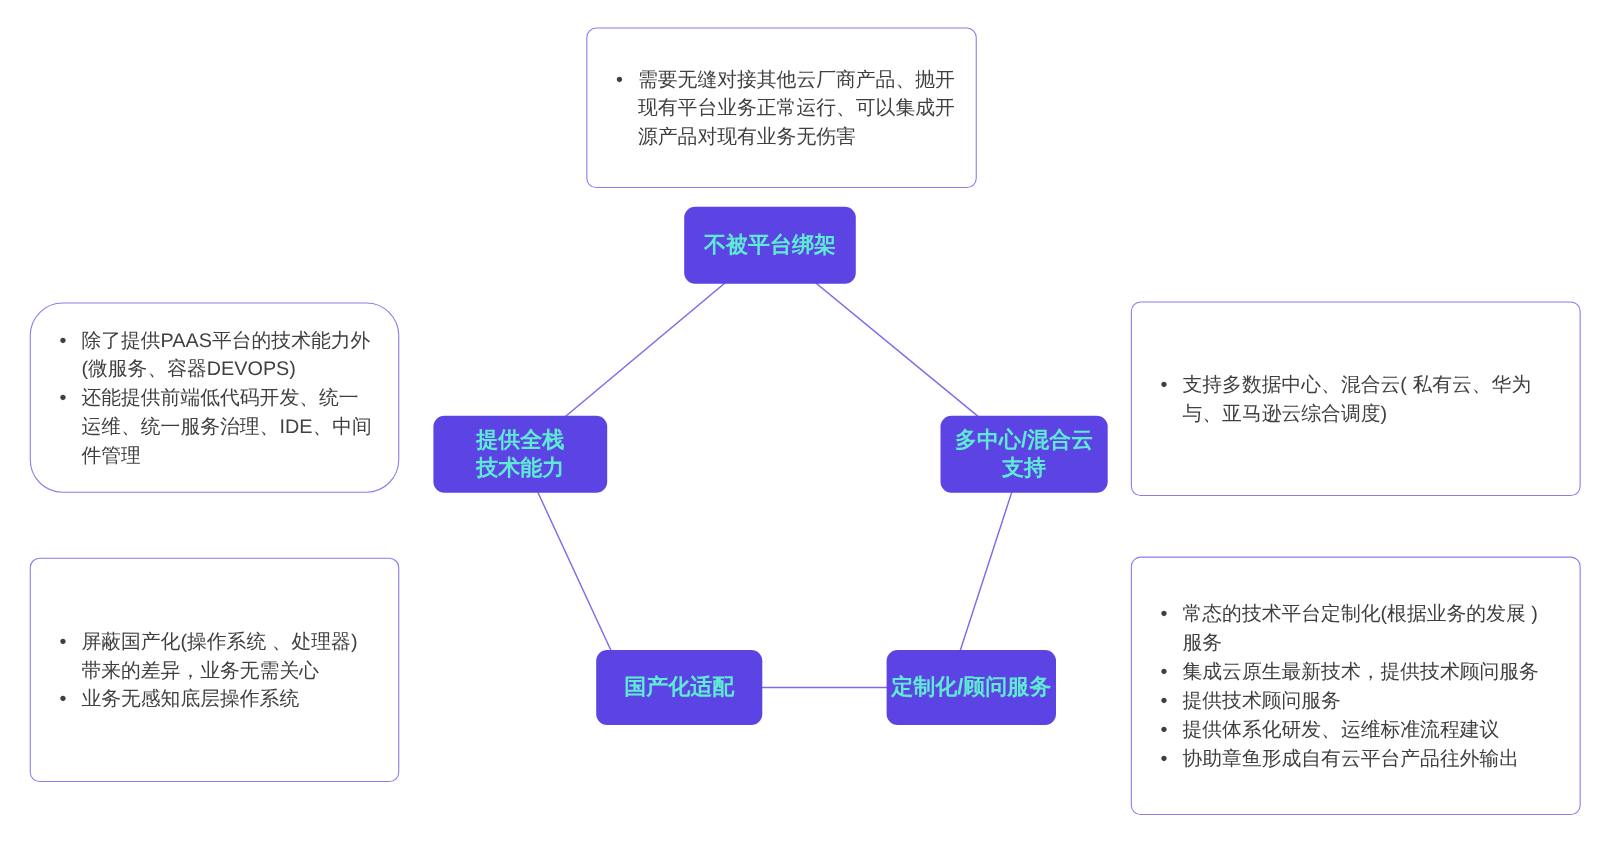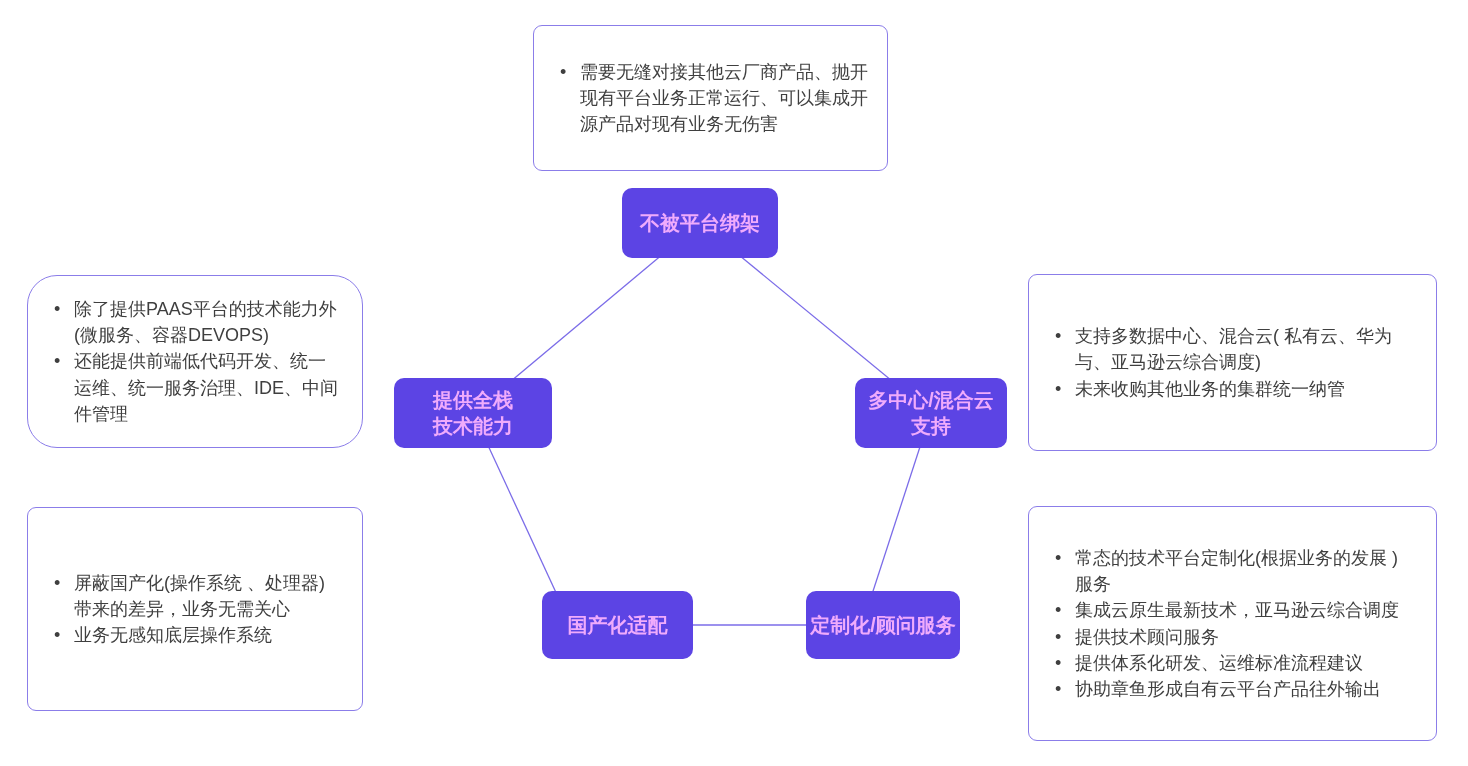--- a/index.html
+++ b/index.html
@@ -23,21 +23,21 @@
     color: var(--connector, #7b6ce8);
   }
   .connectors line {
     stroke: currentColor;
     stroke-width: 1.3;
   }
   
   .node {
     position: absolute;
     background: var(--node-fill, #5c44e4);
-    color: #f0abfc;
+    color: #5eead4;
     border-radius: 10px;
     display: flex;
     align-items: center;
     justify-content: center;
     text-align: center;
     font-size: 20px;
     font-weight: bold;
     line-height: 1.3;
     box-sizing: border-box;
   }
@@ -120,29 +120,28 @@
       <li>屏蔽国产化(操作系统 、处理器)
 带来的差异，业务无需关心</li>
       <li>业务无感知底层操作系统</li>
     </ul>
   </div>
 
   <div class="note note-right-top">
     <ul>
       <li>支持多数据中心、混合云( 私有云、华为
 与、亚马逊云综合调度)</li>
-      <li>未来收购其他业务的集群统一纳管</li>
     </ul>
   </div>
 
   <div class="note note-right-bottom">
     <ul>
       <li>常态的技术平台定制化(根据业务的发展 )
 服务</li>
-      <li>集成云原生最新技术，亚马逊云综合调度</li>
+      <li>集成云原生最新技术，提供技术顾问服务</li>
       <li>提供技术顾问服务</li>
       <li>提供体系化研发、运维标准流程建议</li>
       <li>协助章鱼形成自有云平台产品往外输出</li>
     </ul>
   </div>
 
   <div class="node node-top">
     <span class="node-label">不被平台绑架</span>
   </div>
 

